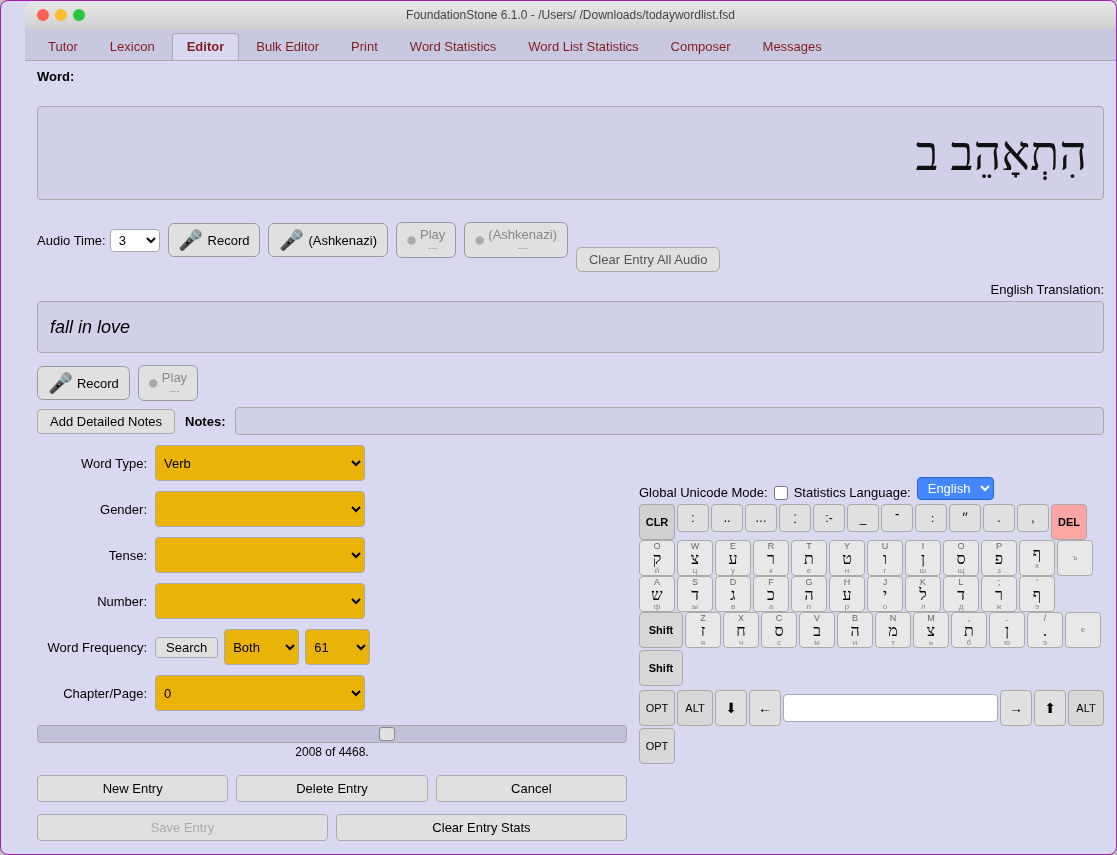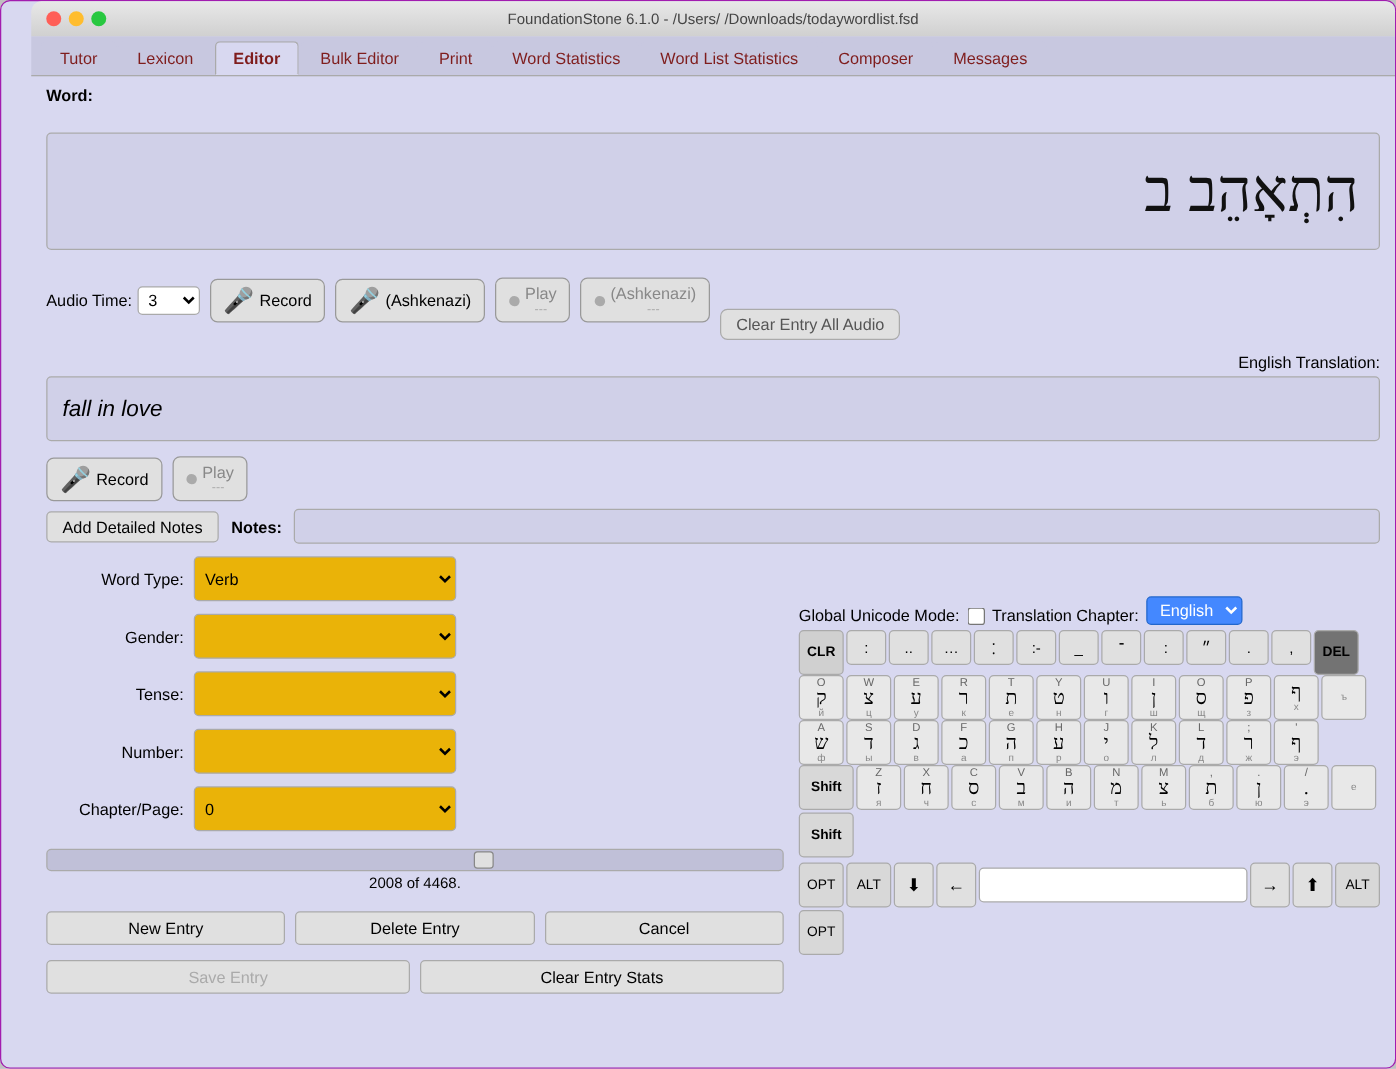--- a/index.html
+++ b/index.html
@@ -339,21 +339,21 @@
       font-size: 16px;
       line-height: 1;
       font-family: "Times New Roman", serif;
     }
     .kb-key .latin-char {
       font-size: 8px;
       color: #888;
       line-height: 1;
     }
     .kb-clr { background: #d0d0d0; font-size: 11px; font-weight: bold; }
-    .kb-del { background: #737373; font-size: 11px; font-weight: bold; }
+    .kb-del { background: #fca5a5; font-size: 11px; font-weight: bold; }
     .kb-shift { background: #d8d8d8; font-size: 11px; font-weight: bold; min-width: 44px; }
     .kb-opt { background: #d8d8d8; font-size: 11px; min-width: 36px; }
     .kb-alt { background: #d8d8d8; font-size: 11px; min-width: 36px; }
     .kb-arrow { background: #e0e0e0; font-size: 14px; min-width: 32px; }
     .kb-text-input {
       flex: 1;
       height: 28px;
       background: #fff;
       border: 1px solid #aaa;
       border-radius: 4px;
@@ -502,20 +502,34 @@
 
         <div class="field-row">
           <span class="field-label">Number:</span>
           <select class="field-select">
             <option></option>
             <option>Singular</option>
             <option>Plural</option>
           </select>
         </div>
 
+        <div class="field-row">
+          <span class="field-label">Word Frequency:</span>
+          <div class="freq-row">
+            <button class="search-btn">Search</button>
+            <select class="field-select" style="width:80px;">
+              <option>Both</option>
+              <option>Hebrew</option>
+              <option>English</option>
+            </select>
+            <select class="field-select" style="width:60px;">
+              <option>61</option>
+            </select>
+          </div>
+        </div>
 
         <div class="field-row">
           <span class="field-label">Chapter/Page:</span>
           <select class="field-select">
             <option>0</option>
           </select>
         </div>
 
         <div class="slider-row">
           <div class="slider-track">
@@ -533,21 +547,21 @@
           <button class="bottom-btn disabled">Save Entry</button>
           <button class="bottom-btn">Clear Entry Stats</button>
         </div>
       </div>
 
       <div class="right-panel">
 
         <div class="unicode-row">
           <span class="unicode-label">Global Unicode Mode:</span>
           <input type="checkbox" class="unicode-check" style="">
-          <span class="trans-lang-label">Translation Chapter:</span>
+          <span class="trans-lang-label">Statistics Language:</span>
           <select class="trans-lang-select">
             <option>English</option>
           </select>
         </div>
 
         <div class="kb-row">
           <div class="kb-key kb-clr">CLR</div>
           <div class="punct-key">:</div>
           <div class="punct-key">..</div>
           <div class="punct-key">…</div>

